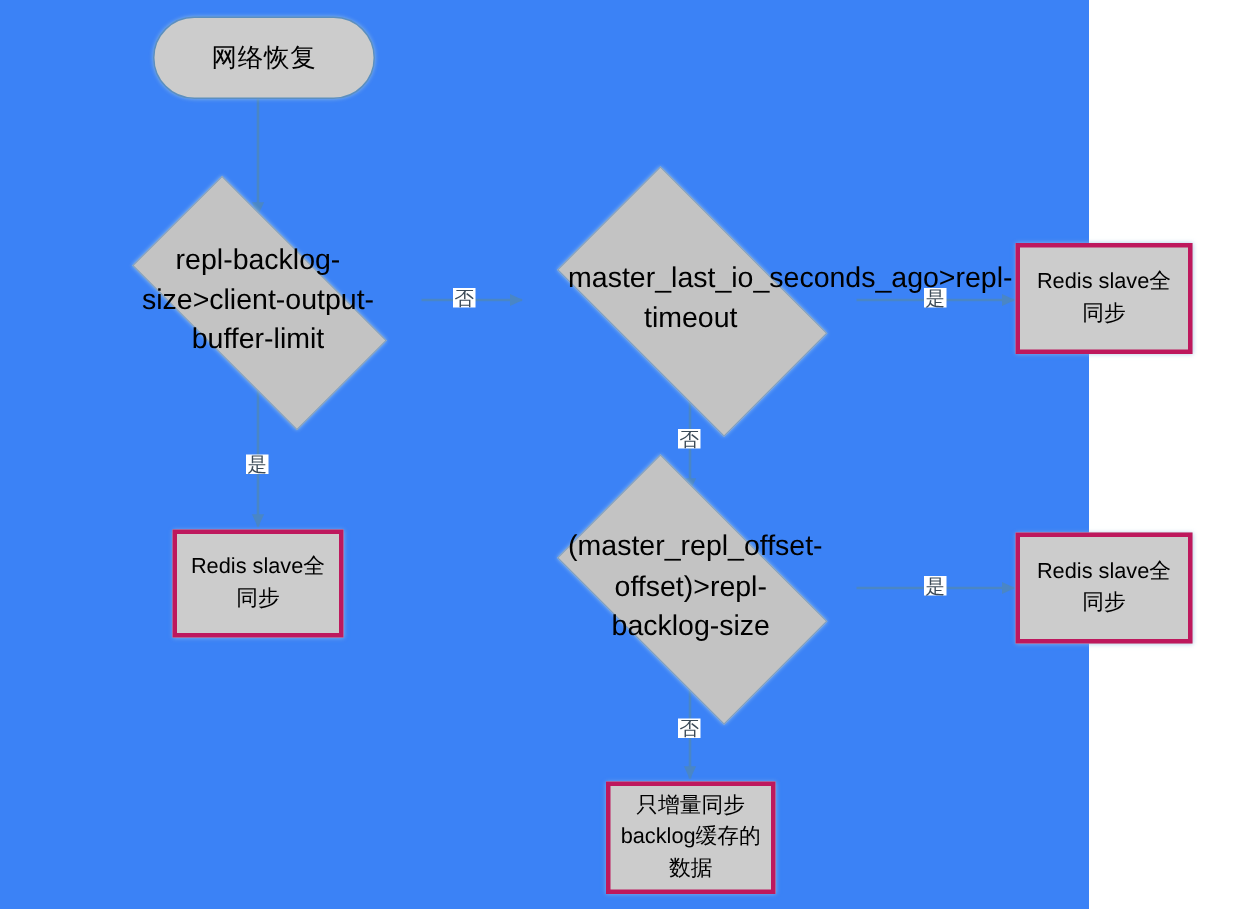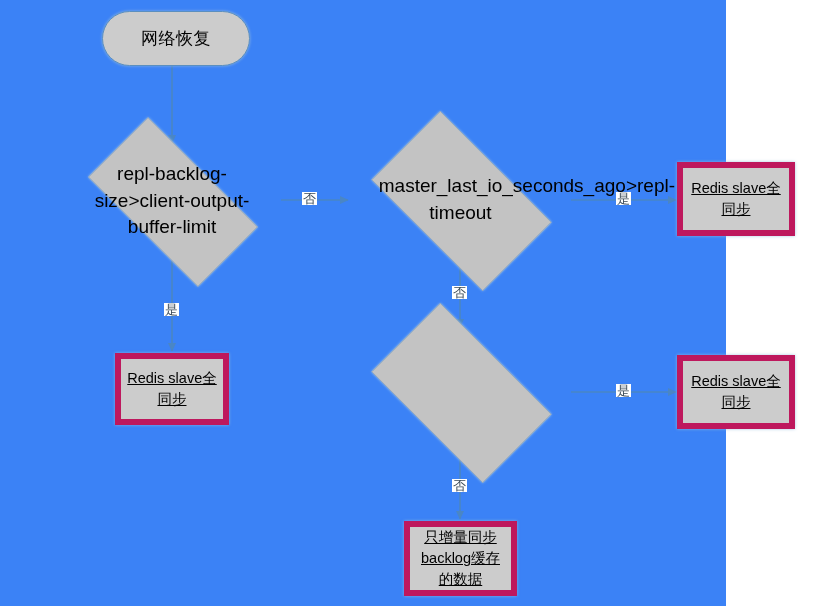--- a/index.html
+++ b/index.html
@@ -43,25 +43,24 @@
     background: #cccccc;
     border: 1px solid #5b8fc0;
     border-radius: 999px;
     font-size: 17px;
     letter-spacing: 0.5px;
     box-shadow: 0 0 3px rgba(150,190,225,0.85);
   }
 
   .node-process {
     background: #cccccc;
-    border: 6px solid #be185d;
+    border: 3px solid #be185d;
     font-size: 14.5px;
     line-height: 1.45;
     box-shadow: 0 0 3px rgba(150,190,225,0.8);
-    text-decoration: underline;
   }
 
   .node-decision {
     background: transparent;
     border: 0;
   }
   .node-decision .diamond-shape {
     position: absolute;
     left: 0;
     top: 0;
@@ -133,20 +132,21 @@
     <span class="diamond-label">repl-backlog-size&gt;client-output-buffer-limit</span>
   </div>
 
   <div class="node node-decision" style="left:350px; top:132px; width:221px; height:136px;">
     <span class="diamond-shape"></span>
     <span class="diamond-label">master_last_io_seconds_ago&gt;repl-timeout</span>
   </div>
 
   <div class="node node-decision" style="left:350px; top:324px; width:221px; height:136px;">
     <span class="diamond-shape"></span>
+    <span class="diamond-label">(master_repl_offset-offset)&gt;repl-backlog-size</span>
   </div>
 
   <div class="node node-process" style="left:115px; top:353px; width:114px; height:72px;">
     <span style="width:92%;">Redis slave全同步</span>
   </div>
 
   <div class="node node-process" style="left:677px; top:162px; width:118px; height:74px;">
     <span style="width:92%;">Redis slave全同步</span>
   </div>
 

